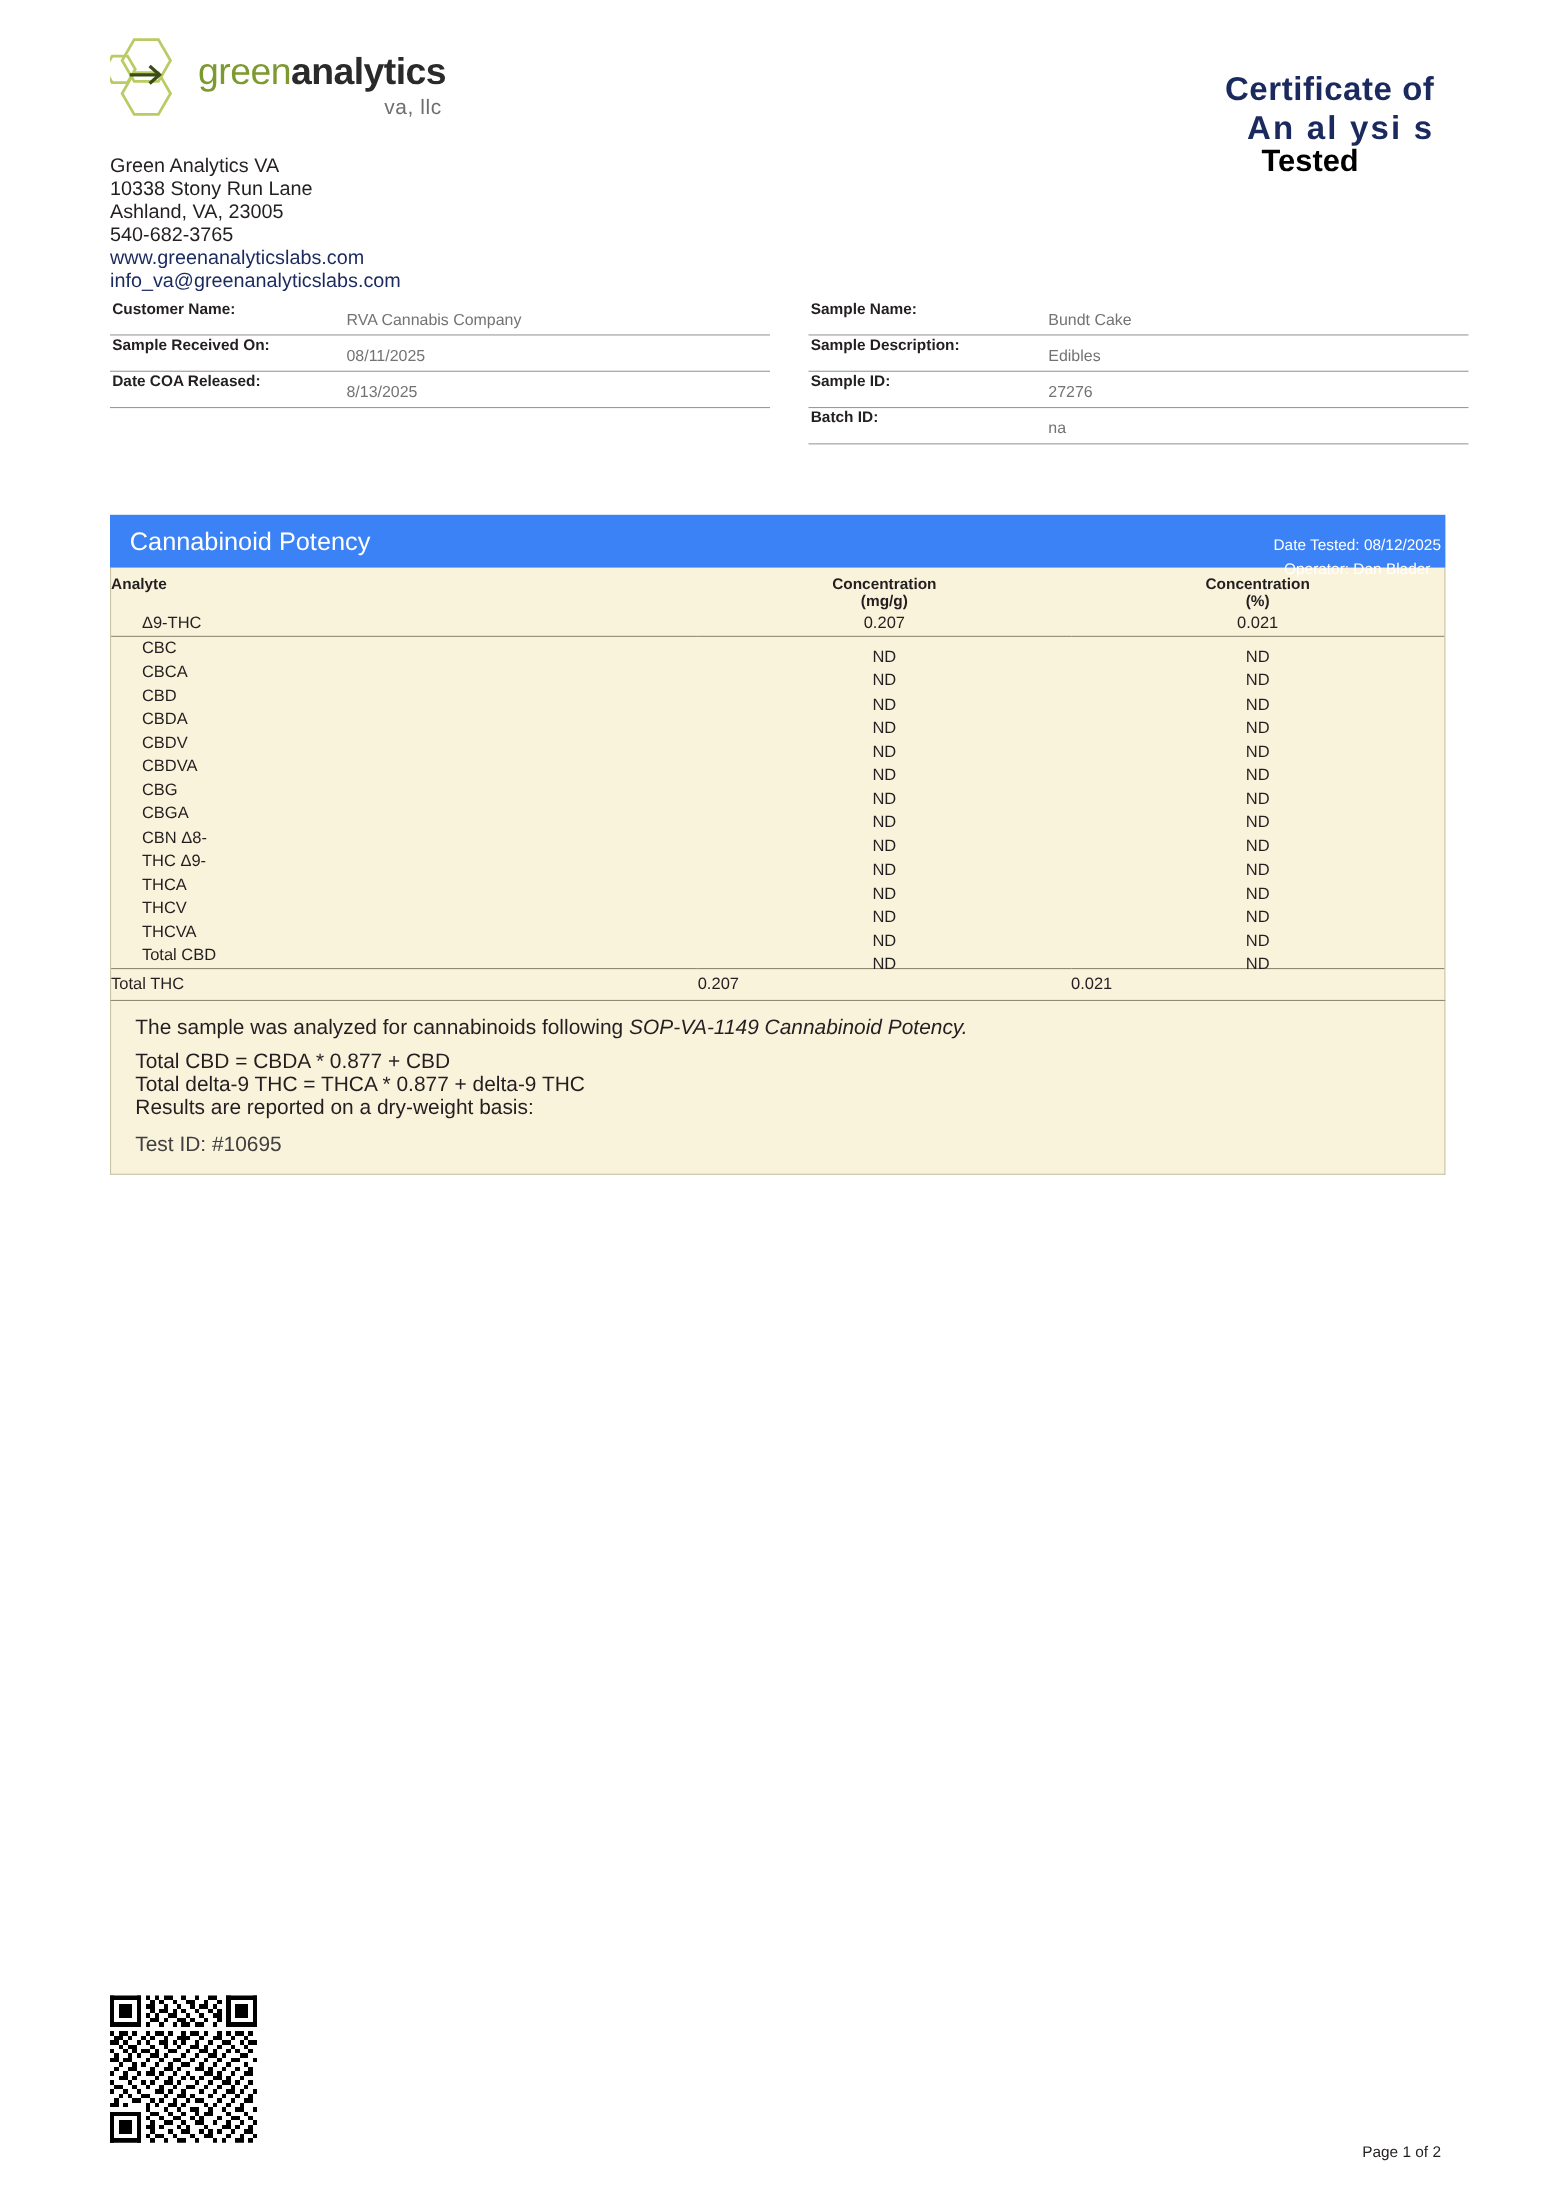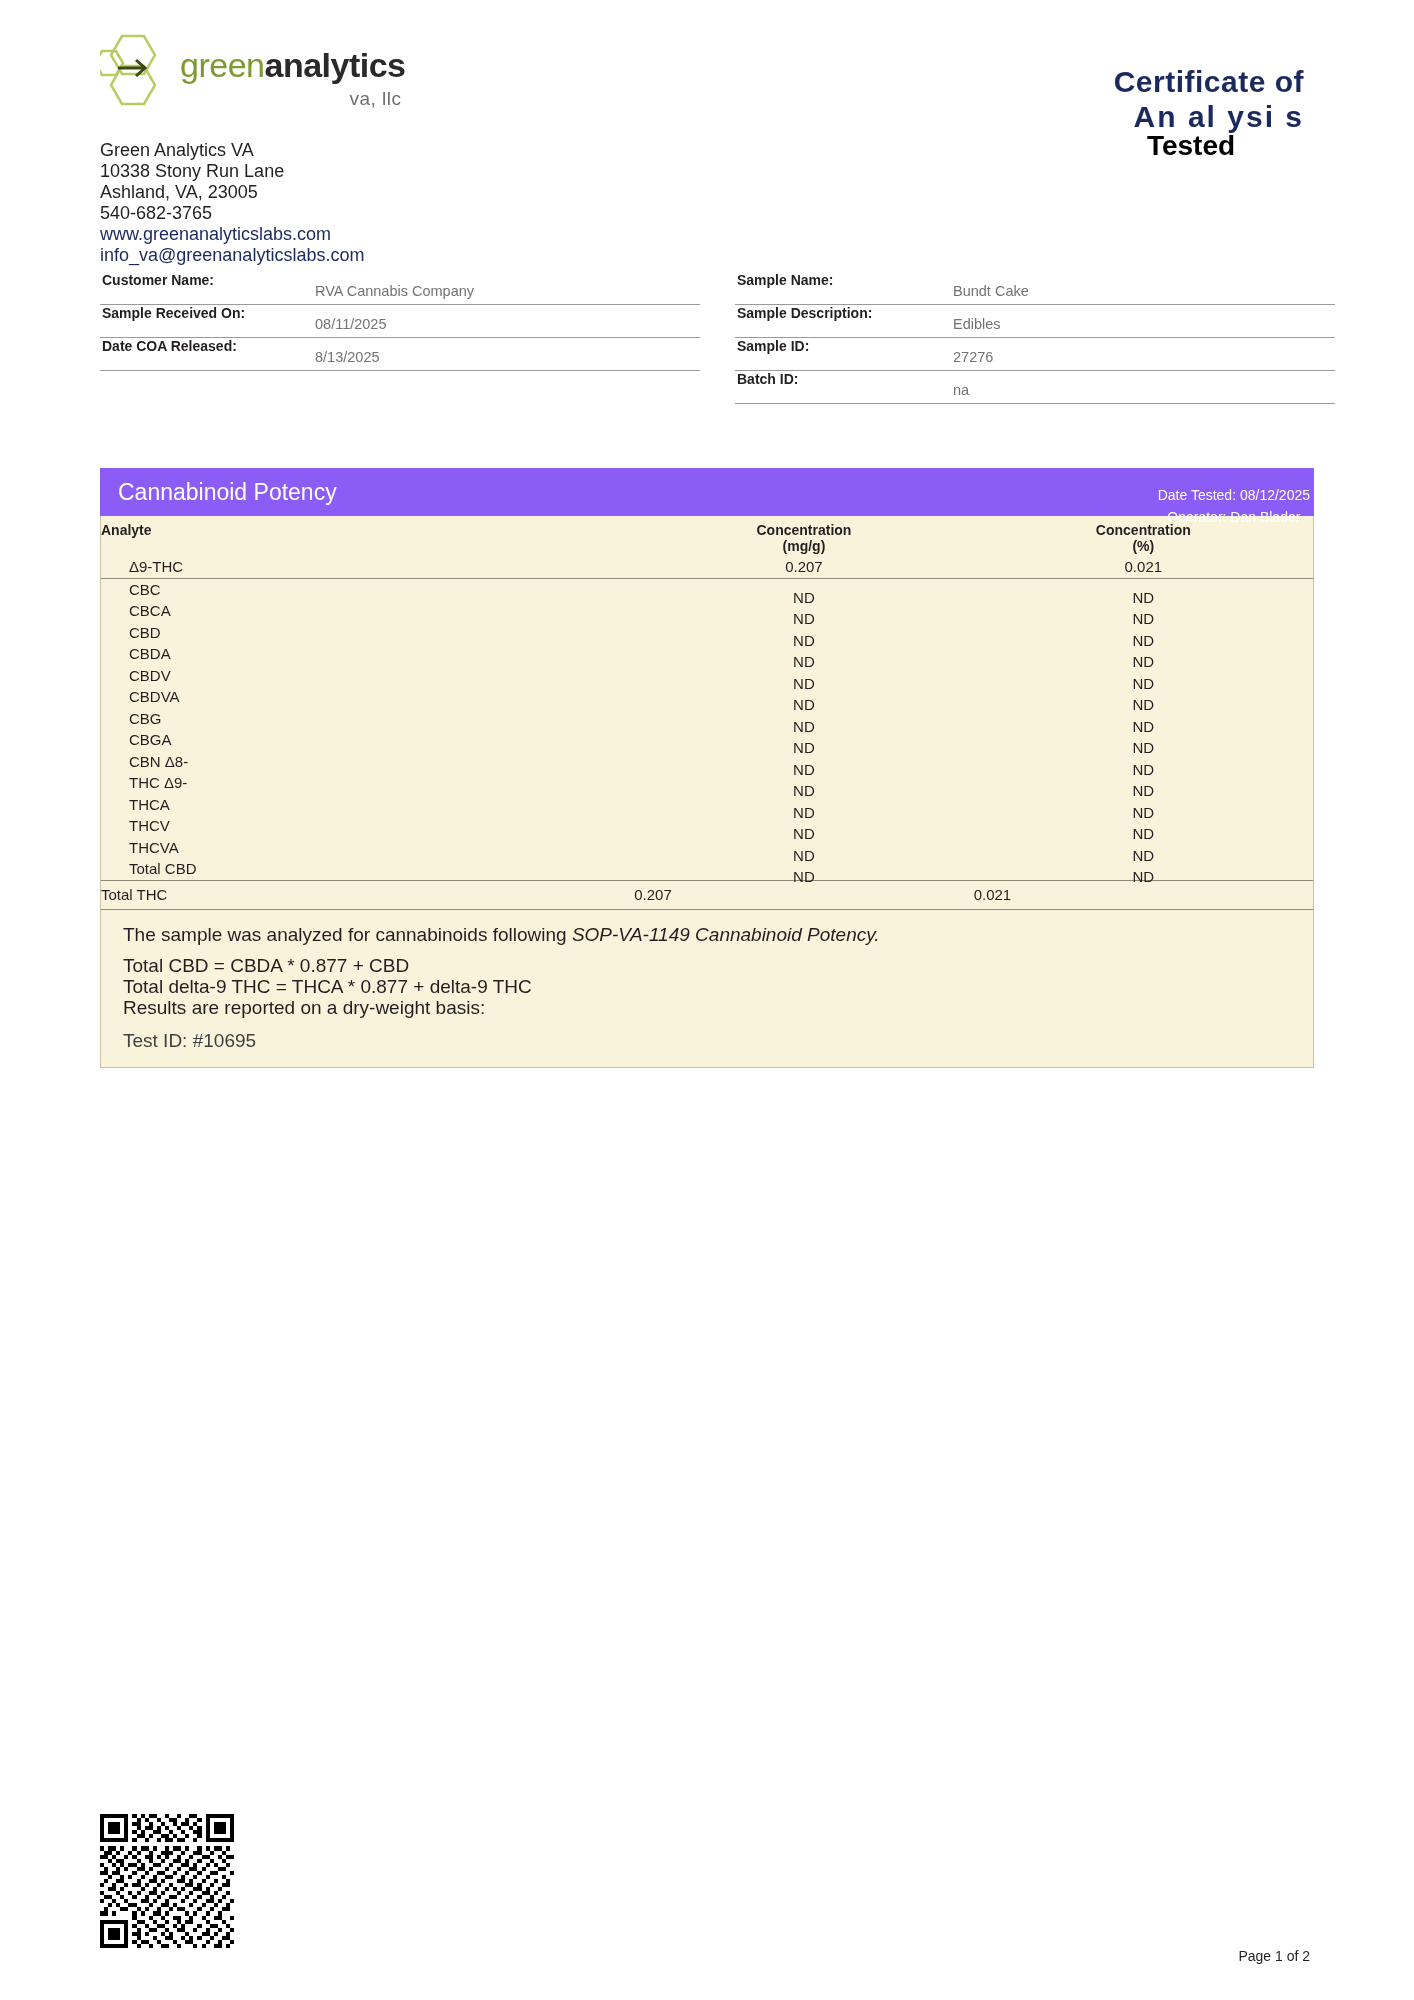--- a/index.html
+++ b/index.html
@@ -123,21 +123,21 @@
   .meta-col.right .meta-value { left: 218px; }
 
   
   .panel {
     position: absolute;
     left: 100px;
     top: 468px;
     width: 1214px;
   }
   .panel-head {
-    background: #8b5cf6;
+    background: #3b82f6;
     color: #ffffff;
     height: 48px;
     position: relative;
     padding: 0 14px;
   }
   .panel-head .ptitle {
     position: absolute;
     left: 18px;
     top: 11px;
     font-size: 23px;

